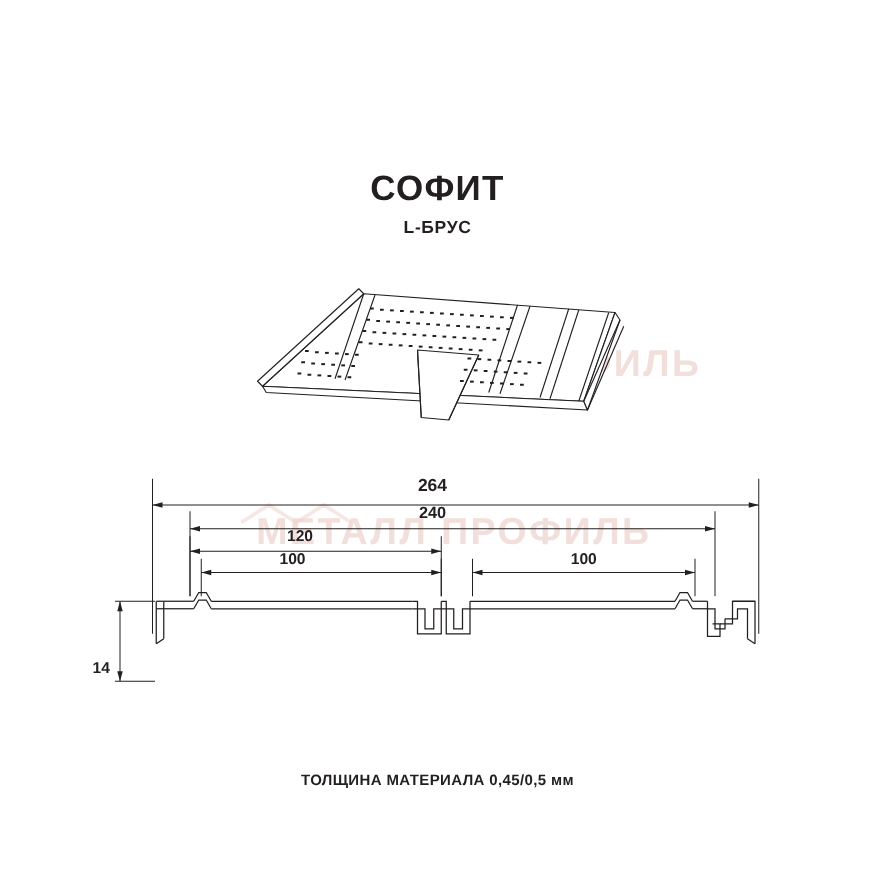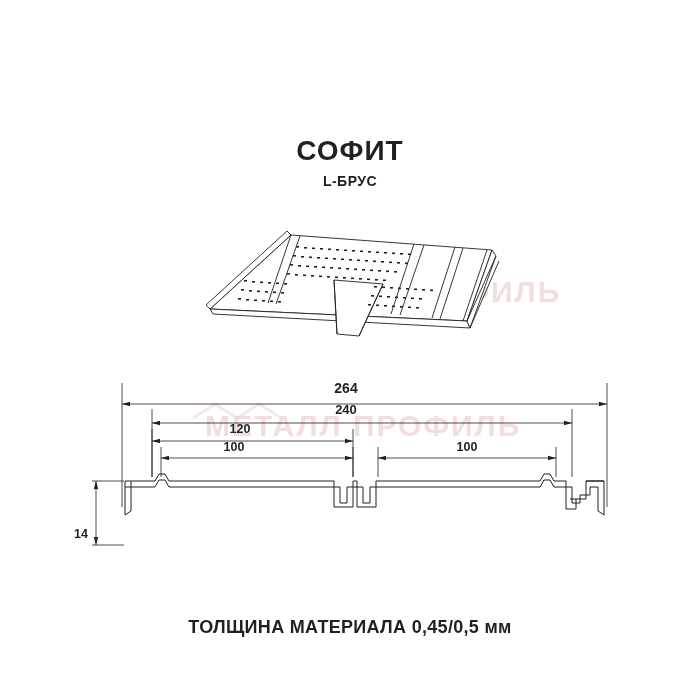--- a/index.html
+++ b/index.html
@@ -41,21 +41,21 @@
     font-weight: bold;
     letter-spacing: 0.5px;
     color: #231f20;
   }
   .footer-note {
     position: absolute;
     top: 580px;
     left: 0;
     width: 700px;
     text-align: center;
-    font-size: 18px;
+    font-size: 12px;
     font-weight: bold;
     letter-spacing: 0.3px;
     color: #231f20;
   }
   .drawing {
     position: absolute;
     top: 0;
     left: 0;
   }
   .wm {

